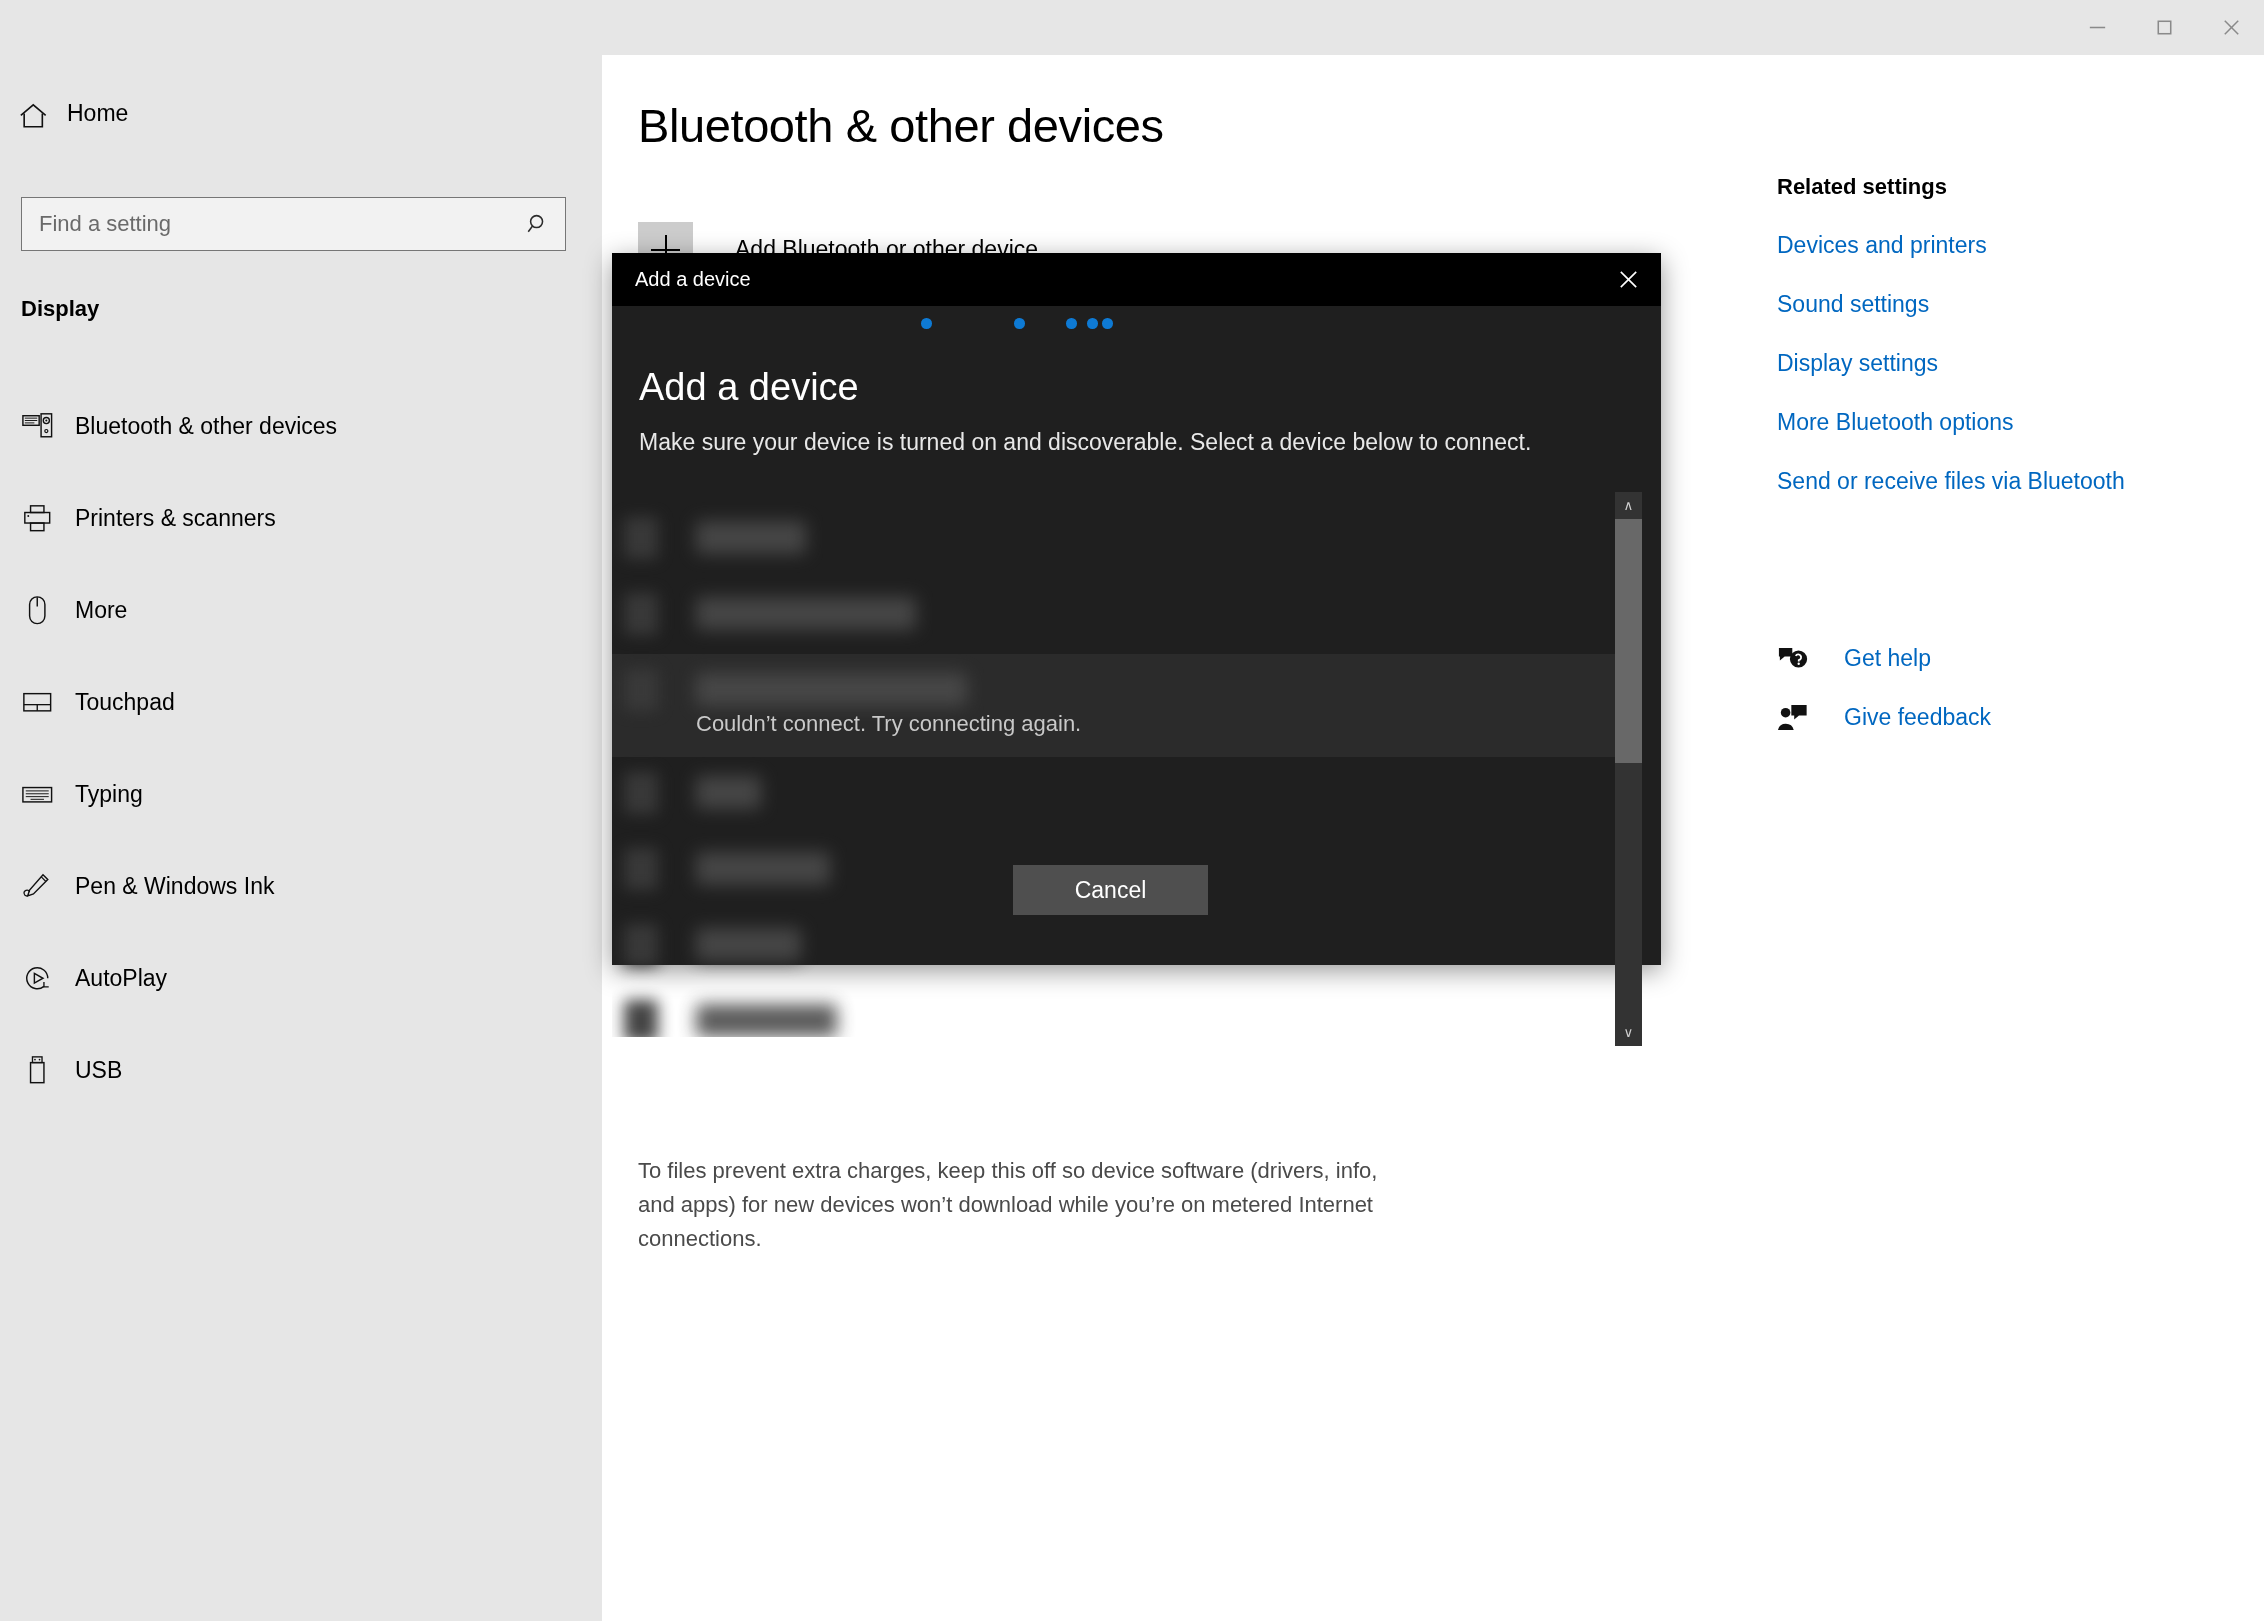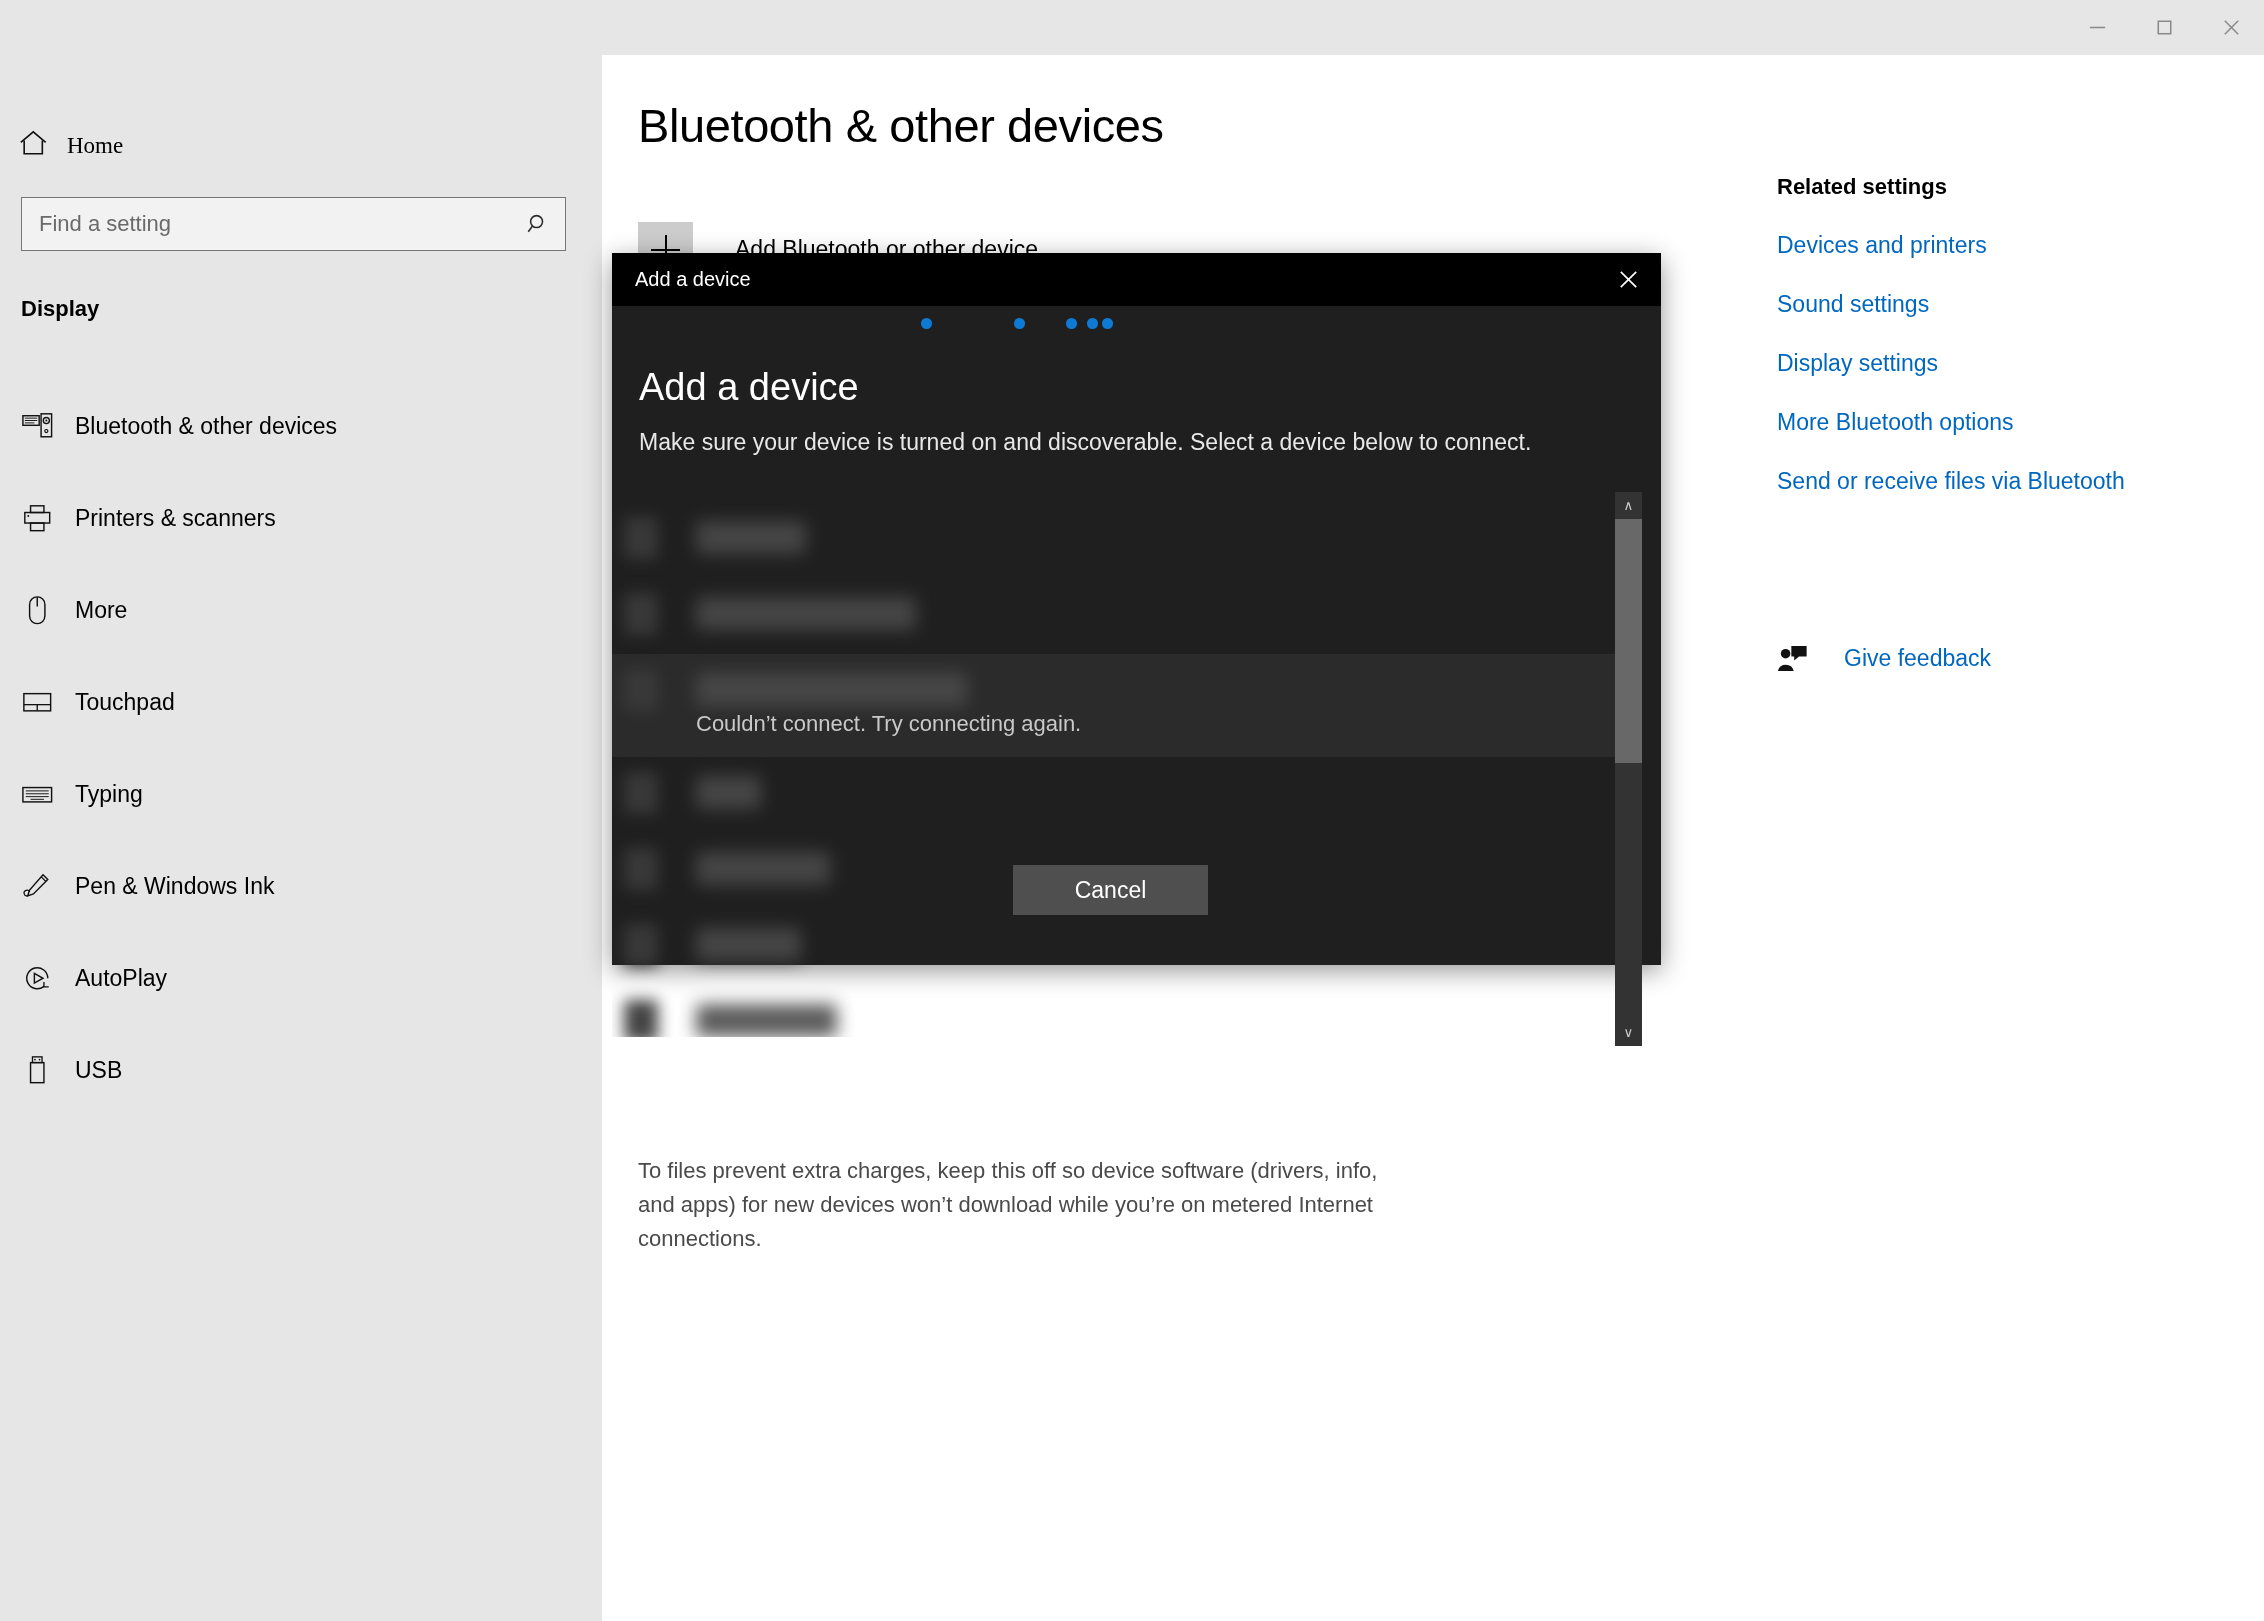--- a/index.html
+++ b/index.html
@@ -28,21 +28,21 @@
   }
   .wc-btn svg { display: block; }
 
   
   .sidebar {
     position: absolute; left: 0; top: 0; width: 602px; height: 1621px;
     background: #e6e6e6;
   }
   .nav-home {
     position: absolute; left: 0; top: 100px; width: 602px; height: 59px;
-    display: flex; align-items: flex-end; font-family: Liberation Serif, serif;
+    display: flex; align-items: flex-start;
   }
   .nav-home .ic { width: 67px; display: flex; justify-content: center; align-items: center; }
   .nav-home .tx { font-size: 23px; color: #000; }
 
   .searchbox {
     position: absolute; left: 21px; top: 197px; width: 545px; height: 54px;
     background: #f2f2f2; border: 1.9px solid #767676;
     display: flex; align-items: center;
   }
   .searchbox input {
@@ -343,20 +343,31 @@
       <a class="related-link" href="#">Sound settings</a>
       <a class="related-link" href="#">Display settings</a>
       <a class="related-link" href="#">More Bluetooth options</a>
       <a class="related-link" href="#">Send or receive files via Bluetooth</a>
     </div>
 
     <div class="helplinks">
       <div class="helprow">
         <span class="hic">
           <svg width="32.5" height="29" viewBox="0 0 34 30">
+            <path d="M2 4 h14 v9 h-8 l-5 4 v-4 h-1 z" fill="#111"></path>
+            <circle cx="22.5" cy="15.5" r="9" fill="#111"></circle>
+            <path d="M19.6 12.3 a3 3 0 1 1 3.2 4.4 v1.4" fill="none" stroke="#fff" stroke-width="1.9"></path>
+            <circle cx="22.7" cy="20.5" r="1.25" fill="#fff"></circle>
+          </svg>
+        </span>
+        <span class="htx">Get help</span>
+      </div>
+      <div class="helprow">
+        <span class="hic">
+          <svg width="32.5" height="29" viewBox="0 0 34 30">
             <circle cx="9" cy="10" r="5" fill="#111"></circle>
             <path d="M1 28 a8.5 8.5 0 0 1 16.5 0 z" fill="#111"></path>
             <path d="M15 2 h16 v11 h-8 l-5 4 v-4 h-3 z" fill="#111"></path>
           </svg>
         </span>
         <span class="htx">Give feedback</span>
       </div>
     </div>
   </div>
 

